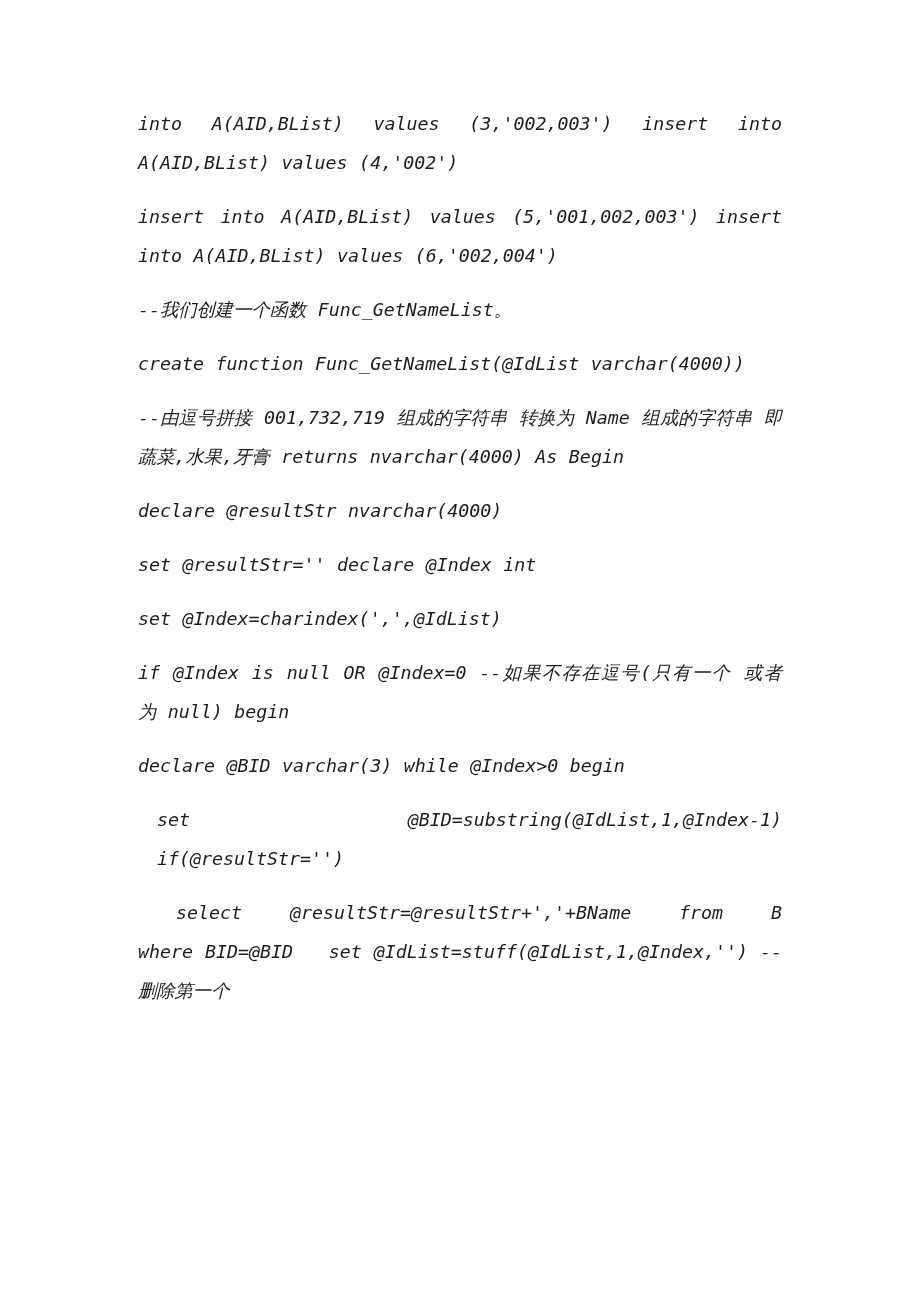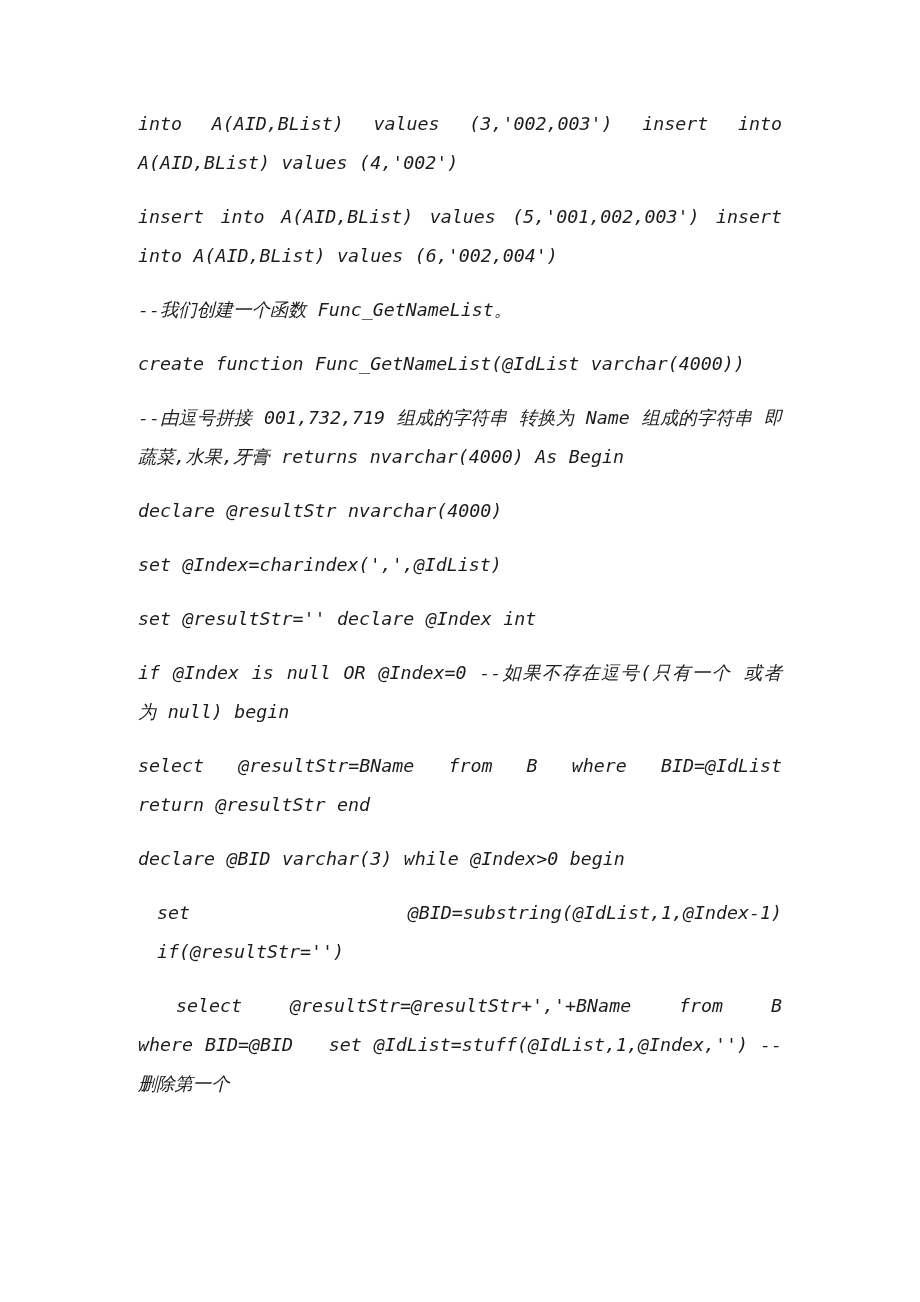--- a/index.html
+++ b/index.html
@@ -68,27 +68,26 @@
 
 
     <p class="para justified">--我们创建一个函数 Func_GetNameList。</p>
 
     <p class="para justified">create function Func_GetNameList(@IdList varchar(4000))</p>
 
     <p class="para justified">--由逗号拼接 001,732,719 组成的字符串 转换为 Name 组成的字符串 即 蔬菜,水果,牙膏 returns nvarchar(4000) As Begin</p>
 
     <p class="para justified">declare @resultStr nvarchar(4000)</p>
 
+    <p class="para justified">set @resultStr='' declare @Index int</p>
+
     <p class="para justified">set @Index=charindex(',',@IdList)</p>
-
-    <p class="para justified">set @resultStr='' declare @Index int</p>
 
     <p class="para justified">if @Index is null OR @Index=0 --如果不存在逗号(只有一个 或者 为 null) begin</p>
 
-    <p class="para justified">select  @resultStr=BName  from  B  where  BID=@IdList  return @resultStr end</p>
 
     <p class="para justified">declare @BID varchar(3) while @Index&gt;0 begin</p>
 
     <p class="para indent1">set @BID=substring(@IdList,1,@Index-1)   if(@resultStr='')</p>
 
 
     <p class="para hang2 justified">select   @resultStr=@resultStr+','+BName   from   B   where BID=@BID   set @IdList=stuff(@IdList,1,@Index,'') --删除第一个</p>
 
   </div>
 </div>

